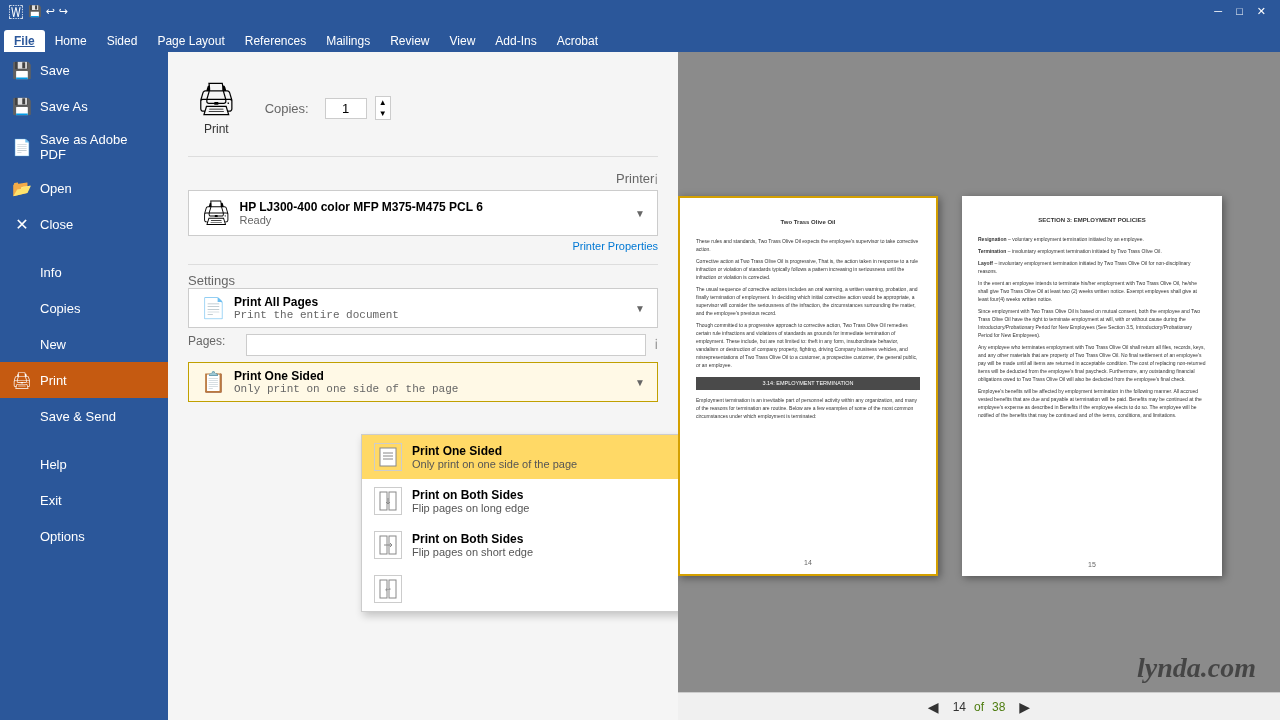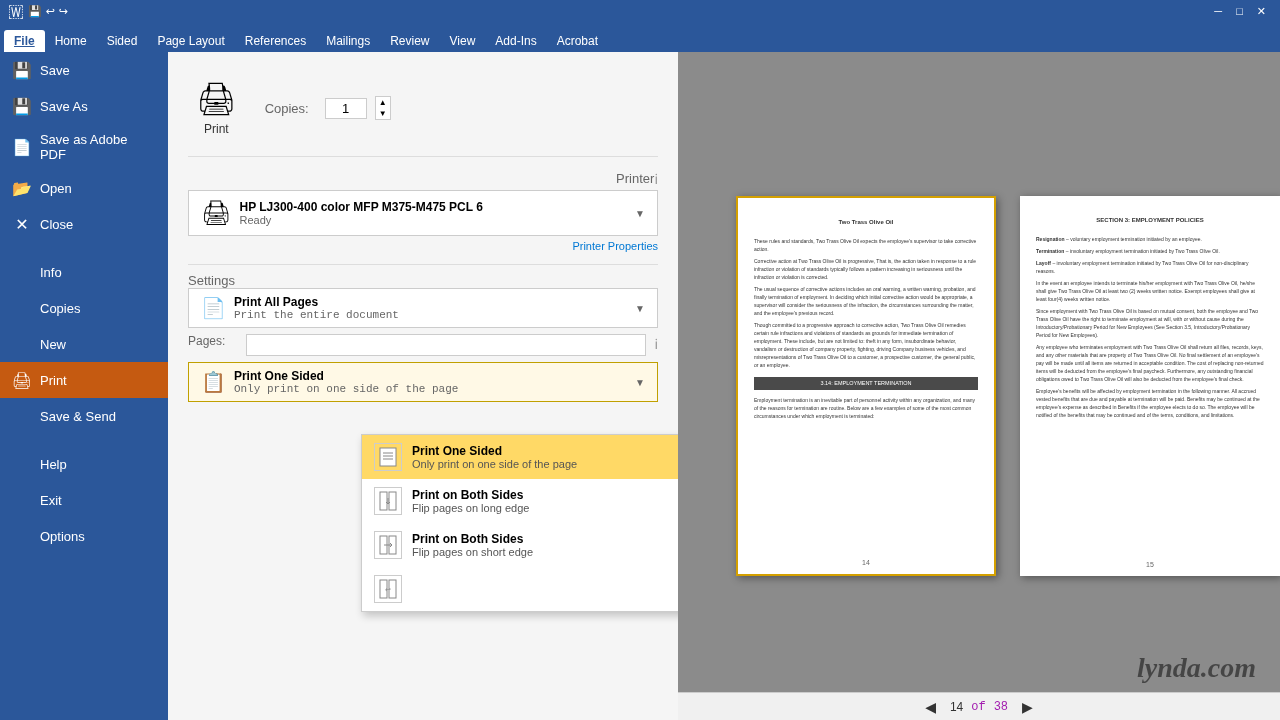--- a/index.html
+++ b/index.html
@@ -58,38 +58,38 @@
     .dropdown-item { display: flex; align-items: center; padding: 8px 12px; cursor: pointer; gap: 10px; }
     .dropdown-item.selected { background: #ffd966; }
     .dropdown-item-icon { width: 28px; height: 28px; border: 1px solid #ccc; display: flex; align-items: center; justify-content: center; font-size: 14px; flex-shrink: 0; }
     .dropdown-item-text { display: flex; flex-direction: column; }
     .dropdown-item-title { font-size: 12px; font-weight: 600; }
     .dropdown-item-sub { font-size: 11px; color: #555; }
 
     .page-setup-link { font-size: 11px; color: #0078d4; text-align: right; cursor: pointer; display: block; margin-top: 8px; text-decoration: none; }
 
     
-    .doc-preview { flex: 1; background: #8b8b8b; display: flex; align-items: center; justify-content: flex-end; position: relative; overflow: hidden; }
+    .doc-preview { flex: 1; background: #8b8b8b; display: flex; align-items: center; justify-content: flex-start; position: relative; overflow: hidden; }
     .preview-pages { display: flex; gap: 24px; align-items: center; }
     .preview-page { background: white; box-shadow: 2px 2px 8px rgba(0,0,0,0.4); position: relative; }
     .preview-page-left { width: 260px; height: 380px; border: 2px solid #d4a000; }
     .preview-page-right { width: 260px; height: 380px; }
 
     .page-content { padding: 20px 16px; font-size: 5.5px; color: #333; line-height: 1.5; }
     .page-header { text-align: center; font-weight: bold; font-size: 6px; margin-bottom: 10px; }
     .page-section-header { background: #4a4a4a; color: white; text-align: center; font-size: 5.5px; padding: 2px; margin: 6px 0; }
     .page-number { position: absolute; bottom: 8px; font-size: 7px; color: #666; }
     .page-number-left { left: 50%; transform: translateX(-50%); }
     .page-number-right { right: 50%; transform: translateX(50%); }
 
     
     .bottom-nav { position: absolute; bottom: 0; left: 0; right: 0; height: 28px; background: #f0f0f0; border-top: 1px solid #ccc; display: flex; align-items: center; justify-content: center; gap: 8px; }
     .nav-btn { background: none; border: none; cursor: pointer; font-size: 14px; color: #333; padding: 2px 6px; }
     .nav-page { font-size: 12px; color: #333; }
-    .nav-total { font-size: 12px; color: #a21caf; font-family: Liberation Mono, monospace; }
+    .nav-total { font-size: 12px; color: #4d7c0f; }
 
     .lynda-logo { position: absolute; bottom: 36px; right: 24px; font-size: 28px; color: rgba(0,0,0,0.5); font-style: italic; font-family: Georgia, serif; font-weight: bold; }
 
     .print-icon-btn { display: flex; flex-direction: column; align-items: center; gap: 4px; background: none; border: none; cursor: pointer; padding: 8px; }
     .print-icon-btn .icon-img { font-size: 32px; }
     .print-icon-btn .icon-label { font-size: 12px; color: #333; }
 
     .info-icon { font-size: 14px; color: #999; cursor: pointer; }
 
     .print-header { display: flex; align-items: center; margin-bottom: 12px; }

